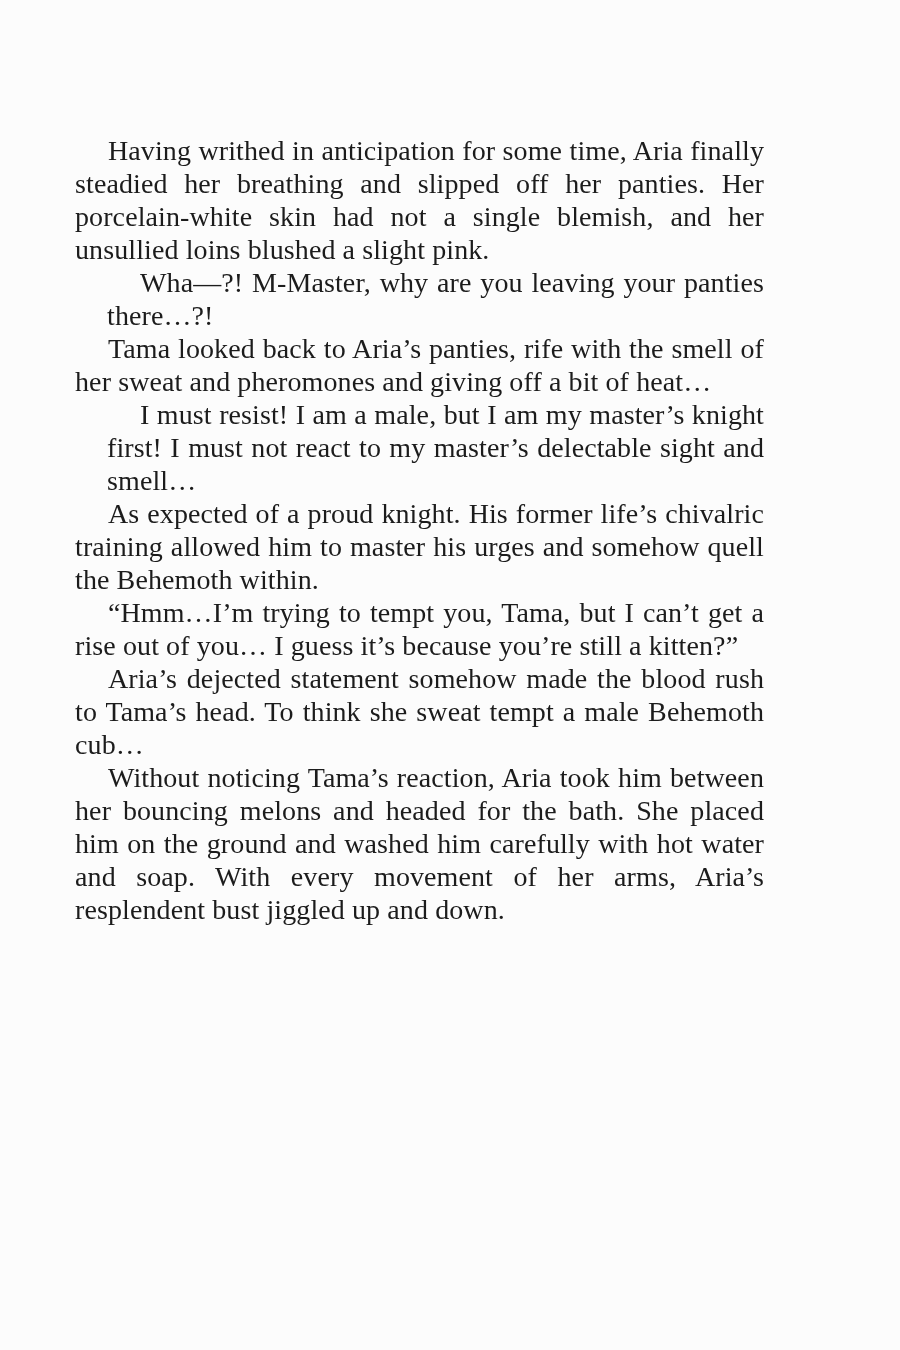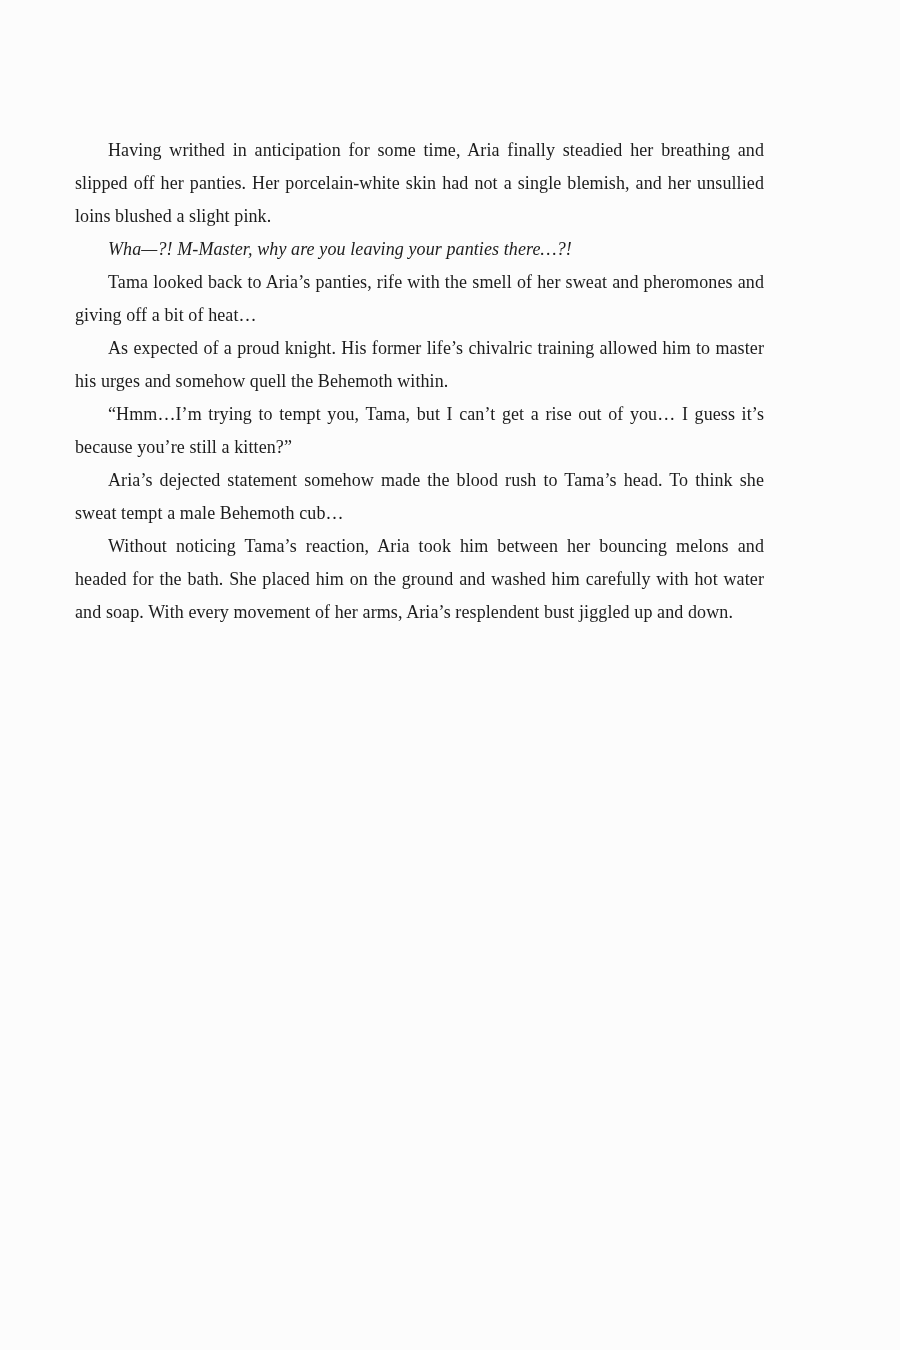--- a/index.html
+++ b/index.html
@@ -14,35 +14,36 @@
   }
   .page {
     box-sizing: border-box;
     width: 900px;
     height: 1350px;
     padding: 134px 136px 0 75px;
   }
   .para {
     margin: 0;
     font-family: "Liberation Serif", "DejaVu Serif", serif;
-    font-size: 18px;
+    font-size: 28px;
     line-height: 33px;
     color: #1c1c1c;
     text-align: justify;
     text-indent: 33px;
     letter-spacing: 0.1px;
   }
   .para.italic {
-    font-style: italic;
+    margin-left: 32px;
   }
 </style>
 </head>
 <body>
 
 <div class="page">
   <p class="para">Having writhed in anticipation for some time, Aria finally steadied her breathing and slipped off her panties. Her porcelain-white skin had not a single blemish, and her unsullied loins blushed a slight pink.</p>
   <p class="para italic">Wha—?! M-Master, why are you leaving your panties there…?!</p>
   <p class="para">Tama looked back to Aria’s panties, rife with the smell of her sweat and pheromones and giving off a bit of heat…</p>
+  <p class="para italic">I must resist! I am a male, but I am my master’s knight first! I must not react to my master’s delectable sight and smell…</p>
   <p class="para">As expected of a proud knight. His former life’s chivalric training allowed him to master his urges and somehow quell the Behemoth within.</p>
   <p class="para">“Hmm…I’m trying to tempt you, Tama, but I can’t get a rise out of you… I guess it’s because you’re still a kitten?”</p>
   <p class="para">Aria’s dejected statement somehow made the blood rush to Tama’s head. To think she sweat tempt a male Behemoth cub…</p>
   <p class="para">Without noticing Tama’s reaction, Aria took him between her bouncing melons and headed for the bath. She placed him on the ground and washed him carefully with hot water and soap. With every movement of her arms, Aria’s resplendent bust jiggled up and down.</p>
 </div>
 
 </body></html>

